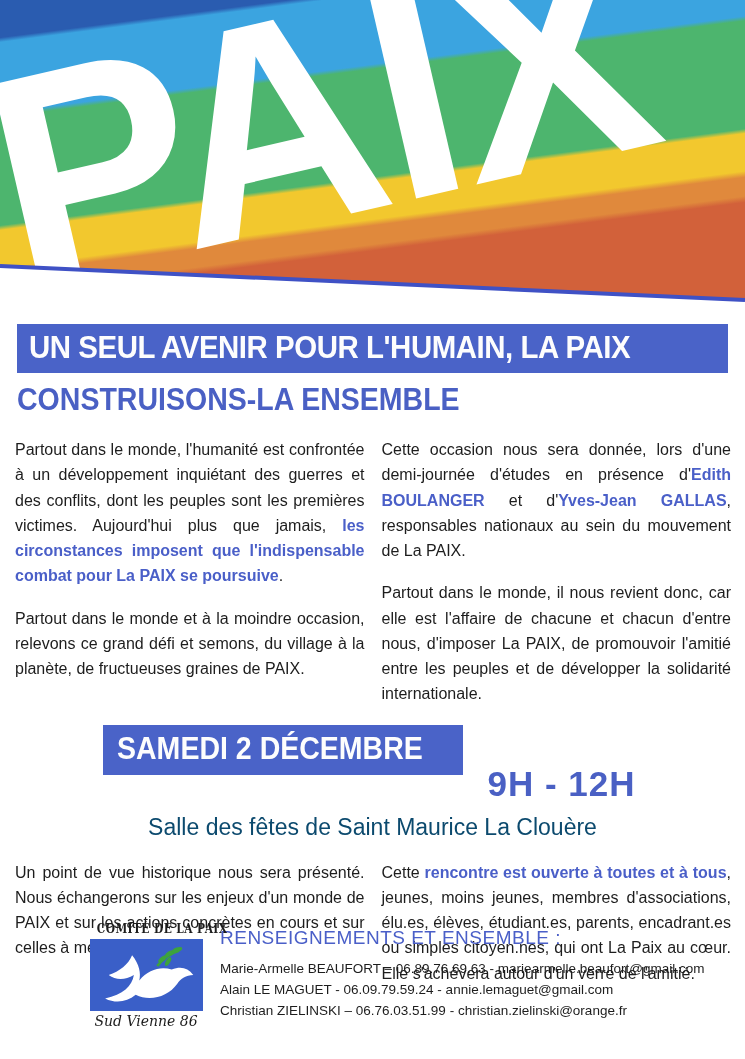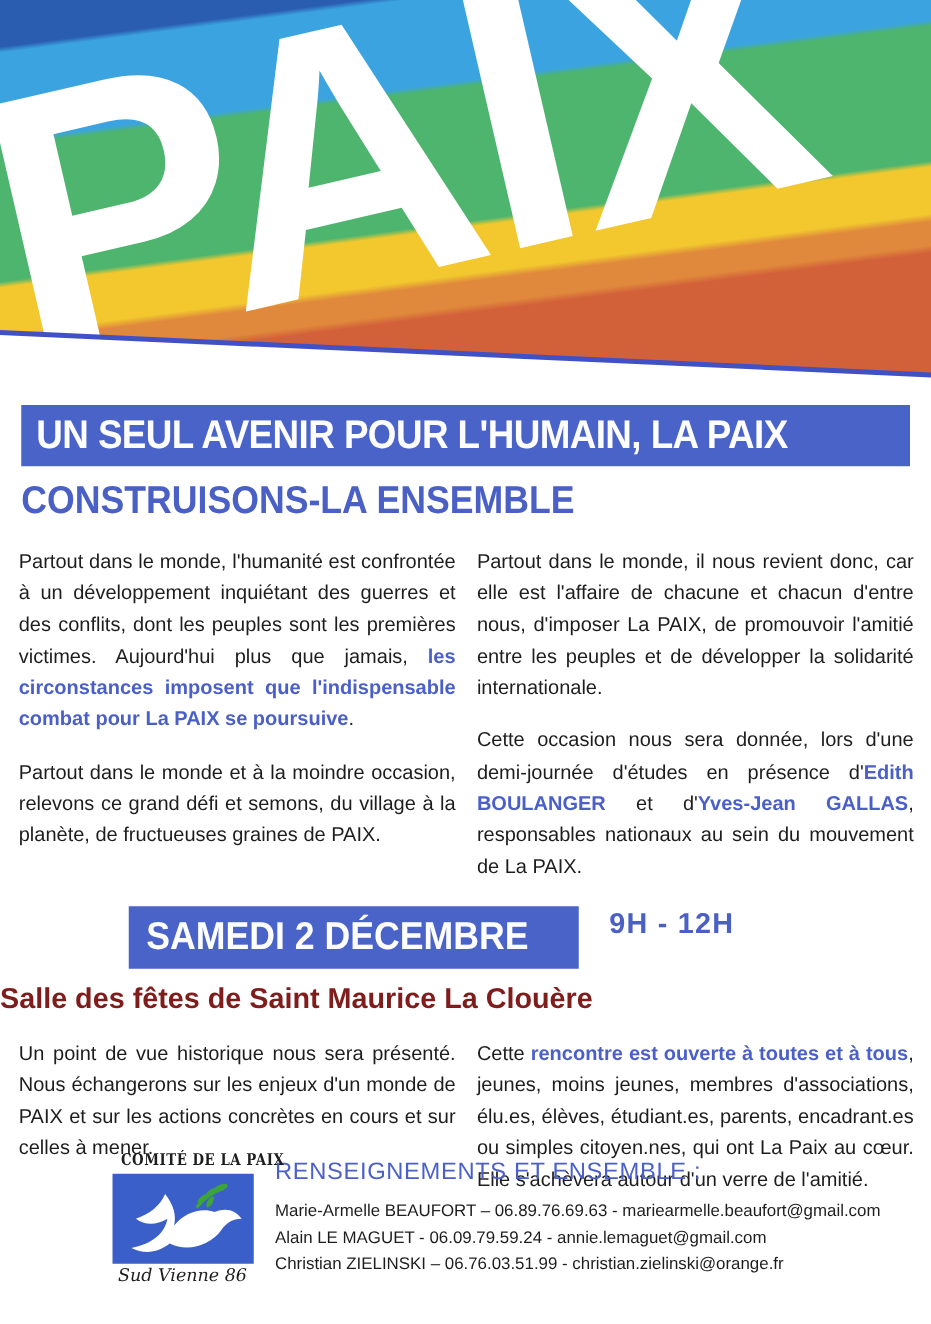--- a/index.html
+++ b/index.html
@@ -63,27 +63,29 @@
   }
   .date-box{
     background:#4a63c8;
     color:#fdfdfd;
     padding:6px 14px 8px 14px;
   }
   .date-box .cond{font-size:31px;font-weight:bold;}
   .time{
     margin-left:24px;
     color:#4a60c4;
-    font-size:23px;font-weight:bold;
+    font-size:35px;font-weight:bold;
     letter-spacing:1px;
+    margin-top:39px;
   }
   .venue{
     margin-top:10px;
-    color:#7f1d1d;
-    font-size:23px;font-weight:bold;
+    text-align:center;
+    color:#0c4a6e;
+    font-size:23px;font-weight:normal;
   }
   
   .footer{
     position:absolute;
     left:0;right:0;bottom:0;
     height:138px;
     display:flex;
   }
   .logo{
     width:120px;
@@ -167,22 +169,22 @@
   <div class="subtitle">
     <span class="cond">CONSTRUISONS-LA ENSEMBLE</span>
   </div>
 
   <div class="cols">
     <div class="col">
       <p><span>Partout dans le monde, l'humanité est confrontée à un développement inquiétant des guerres et des conflits, dont les peuples sont les premières victimes. Aujourd'hui plus que jamais, </span><span class="hl">les circonstances imposent que l'indispensable combat pour La PAIX se poursuive</span><span>.</span></p>
       <p>Partout dans le monde et à la moindre occasion, relevons ce grand défi et semons, du village à la planète, de fructueuses graines de PAIX.</p>
     </div>
     <div class="col">
+      <p><span>Cette occasion nous sera donnée, lors d'une demi-journée d'études en présence d'</span><span class="hl">Edith BOULANGER</span><span> et d'</span><span class="hl">Yves-Jean GALLAS</span><span>, responsables nationaux au sein du mouvement de La PAIX.</span></p>
       <p>Partout dans le monde, il nous revient donc, car elle est l'affaire de chacune et chacun d'entre nous, d'imposer La PAIX, de promouvoir l'amitié entre les peuples et de développer la solidarité internationale.</p>
-      <p><span>Cette occasion nous sera donnée, lors d'une demi-journée d'études en présence d'</span><span class="hl">Edith BOULANGER</span><span> et d'</span><span class="hl">Yves-Jean GALLAS</span><span>, responsables nationaux au sein du mouvement de La PAIX.</span></p>
     </div>
   </div>
 
   <div class="date-row">
     <div class="date-box">
       <span class="cond">SAMEDI 2 DÉCEMBRE</span>
     </div>
     <div class="time">9H - 12H</div>
   </div>
 

